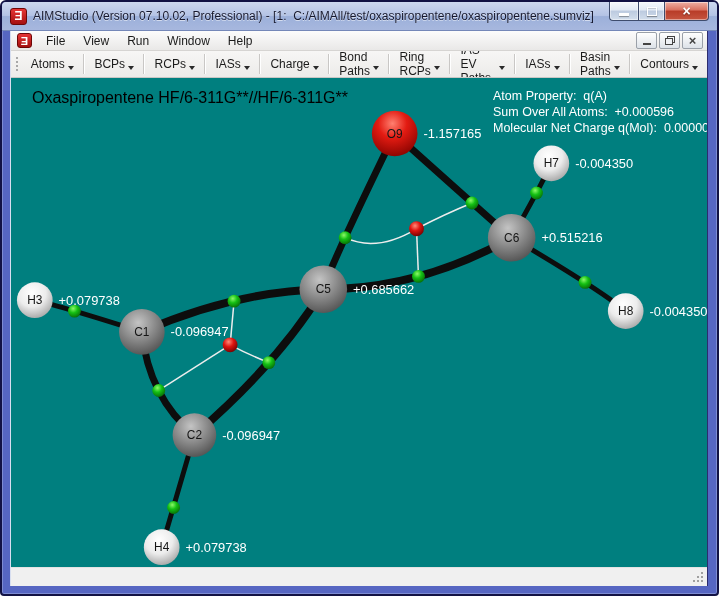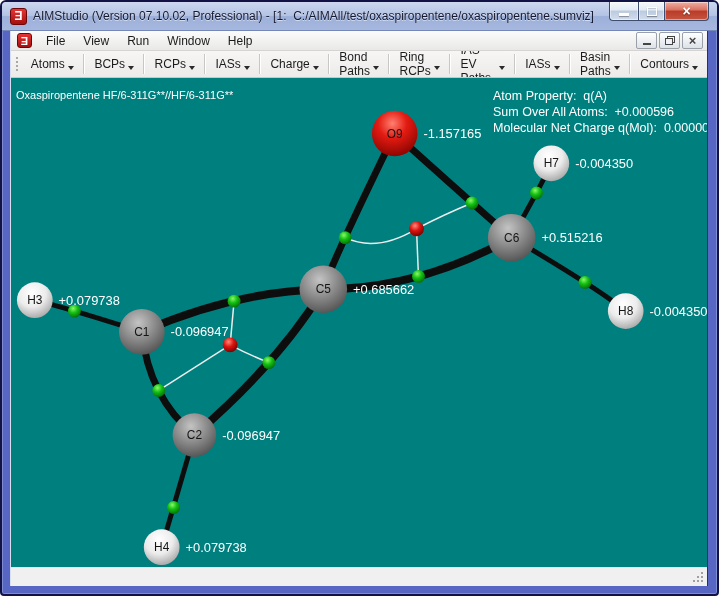--- a/index.html
+++ b/index.html
@@ -104,21 +104,21 @@
     border-top:4px solid #2a2a2a;
   }
   .tb-sep{ width:1px; background:#c9c7c5; margin:3px 0; box-shadow:1px 0 0 #ffffff; }
 
   
   .viewport{ position:relative; flex:1 1 auto; background:#007f7f; overflow:hidden; }
   #mol-svg{ position:absolute; inset:0; width:100%; height:100%; }
   .atom-label{ font:12px "Liberation Sans", sans-serif; fill:#151515; }
   .charge-label{ font:13px "Liberation Sans", sans-serif; fill:#ffffff; }
   .sys-label{
-    position:absolute; left:5px; top:11px; color:#ffffff; font-size:11px; white-space:pre;
+    position:absolute; left:21px; top:11px; color:#000000; font-size:16px; white-space:pre;
   }
   .info{
     position:absolute; left:482px; top:10px; color:#ffffff; font-size:12.5px; line-height:16px;
   }
   .info div{ white-space:pre; }
 
   
   .statusbar{
     height:19px; flex:0 0 auto; background:#f0f0f0; position:relative;
     border-top:1px solid #e3e3e3;

